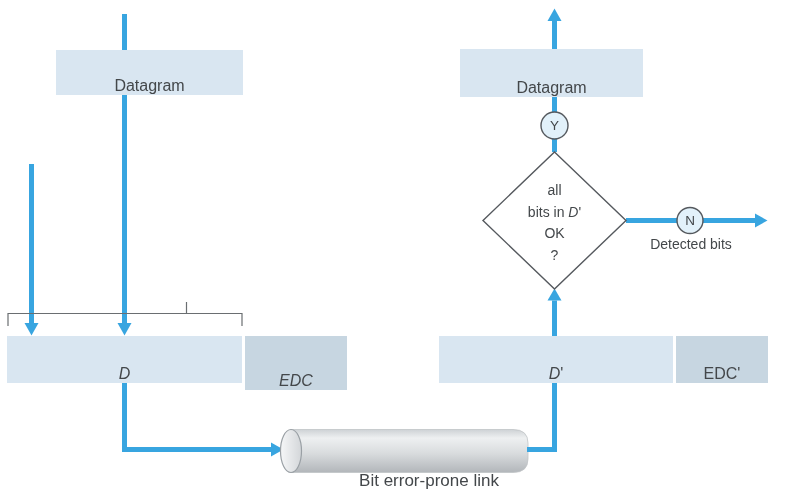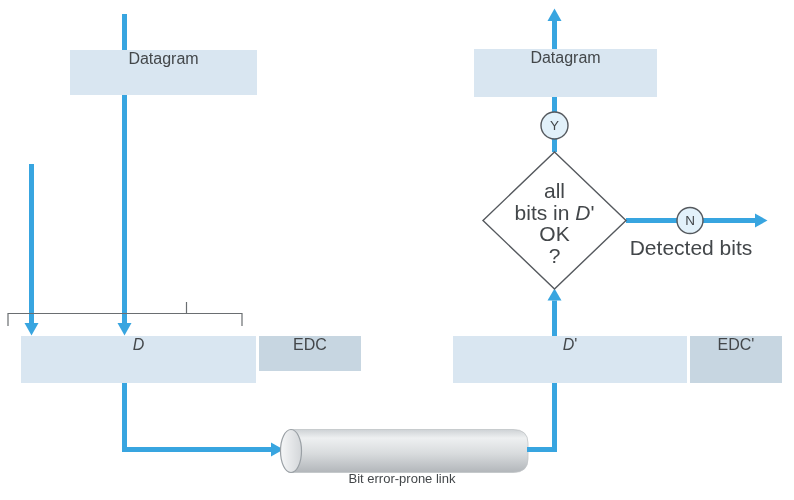--- a/index.html
+++ b/index.html
@@ -13,43 +13,43 @@
     --bg:#ffffff;
   }
   html,body{margin:0;padding:0;background:var(--bg);}
   .stage{
     position:relative;width:794px;height:500px;background:var(--bg);
     font-family:"Liberation Sans","DejaVu Sans",sans-serif;color:var(--text);
     overflow:hidden;
   }
   .stage svg{position:absolute;left:0;top:0;width:794px;height:500px;}
   .box{
-    position:absolute;display:flex;align-items:flex-start;justify-content:center;
-    font-size:16px;color:var(--text);margin-left:14px;
+    position:absolute;display:flex;align-items:flex-end;justify-content:center;
+    font-size:16px;color:var(--text);
   }
   .blue{background:var(--box-blue);}
   .gray{background:var(--box-gray);}
   .it{font-style:italic;}
   .sub{font-size:10px;vertical-align:-3px;}
-  .lbl{position:absolute;text-align:center;font-size:21px;color:var(--text);}
+  .lbl{position:absolute;text-align:center;font-size:14px;color:var(--text);}
   .datagram-left{left:56px;top:50px;width:187px;height:45px;}
   .h-box{left:6px;top:119px;width:51px;height:46px;}
   .d-box{left:7px;top:336px;width:235px;height:47px;}
-  .edc-box{left:245px;top:336px;width:102px;height:35px;}
+  .edc-box{left:245px;top:336px;width:102px;height:54px;font-style:italic;}
   .datagram-right{left:460px;top:49px;width:183px;height:48px;}
   .dprime-box{left:439px;top:336px;width:234px;height:47px;}
   .edcprime-box{left:676px;top:336px;width:92px;height:47px;}
   .dbits-label{left:117px;top:281px;width:140px;}
   .diamond-text{left:494px;top:180px;width:121px;line-height:21.5px;}
   .circle-letter{position:absolute;display:flex;align-items:center;justify-content:center;
     font-size:13.5px;color:var(--text);}
   .y-letter{left:541px;top:112px;width:27px;height:27px;}
   .n-letter{left:677px;top:207px;width:26px;height:27px;}
   .detected-label{left:626px;top:236px;width:130px;}
-  .link-label{left:317px;top:471px;width:170px;font-size:13px;}
+  .link-label{left:344px;top:471px;width:170px;font-size:17px;}
 </style>
 </head>
 <body>
 
 <div class="stage">
 
   <svg viewBox="0 0 794 500">
     <defs>
       <linearGradient id="cylBody" x1="0" y1="0" x2="0" y2="1">
         <stop offset="0%" stop-color="#ced2d5"></stop>

